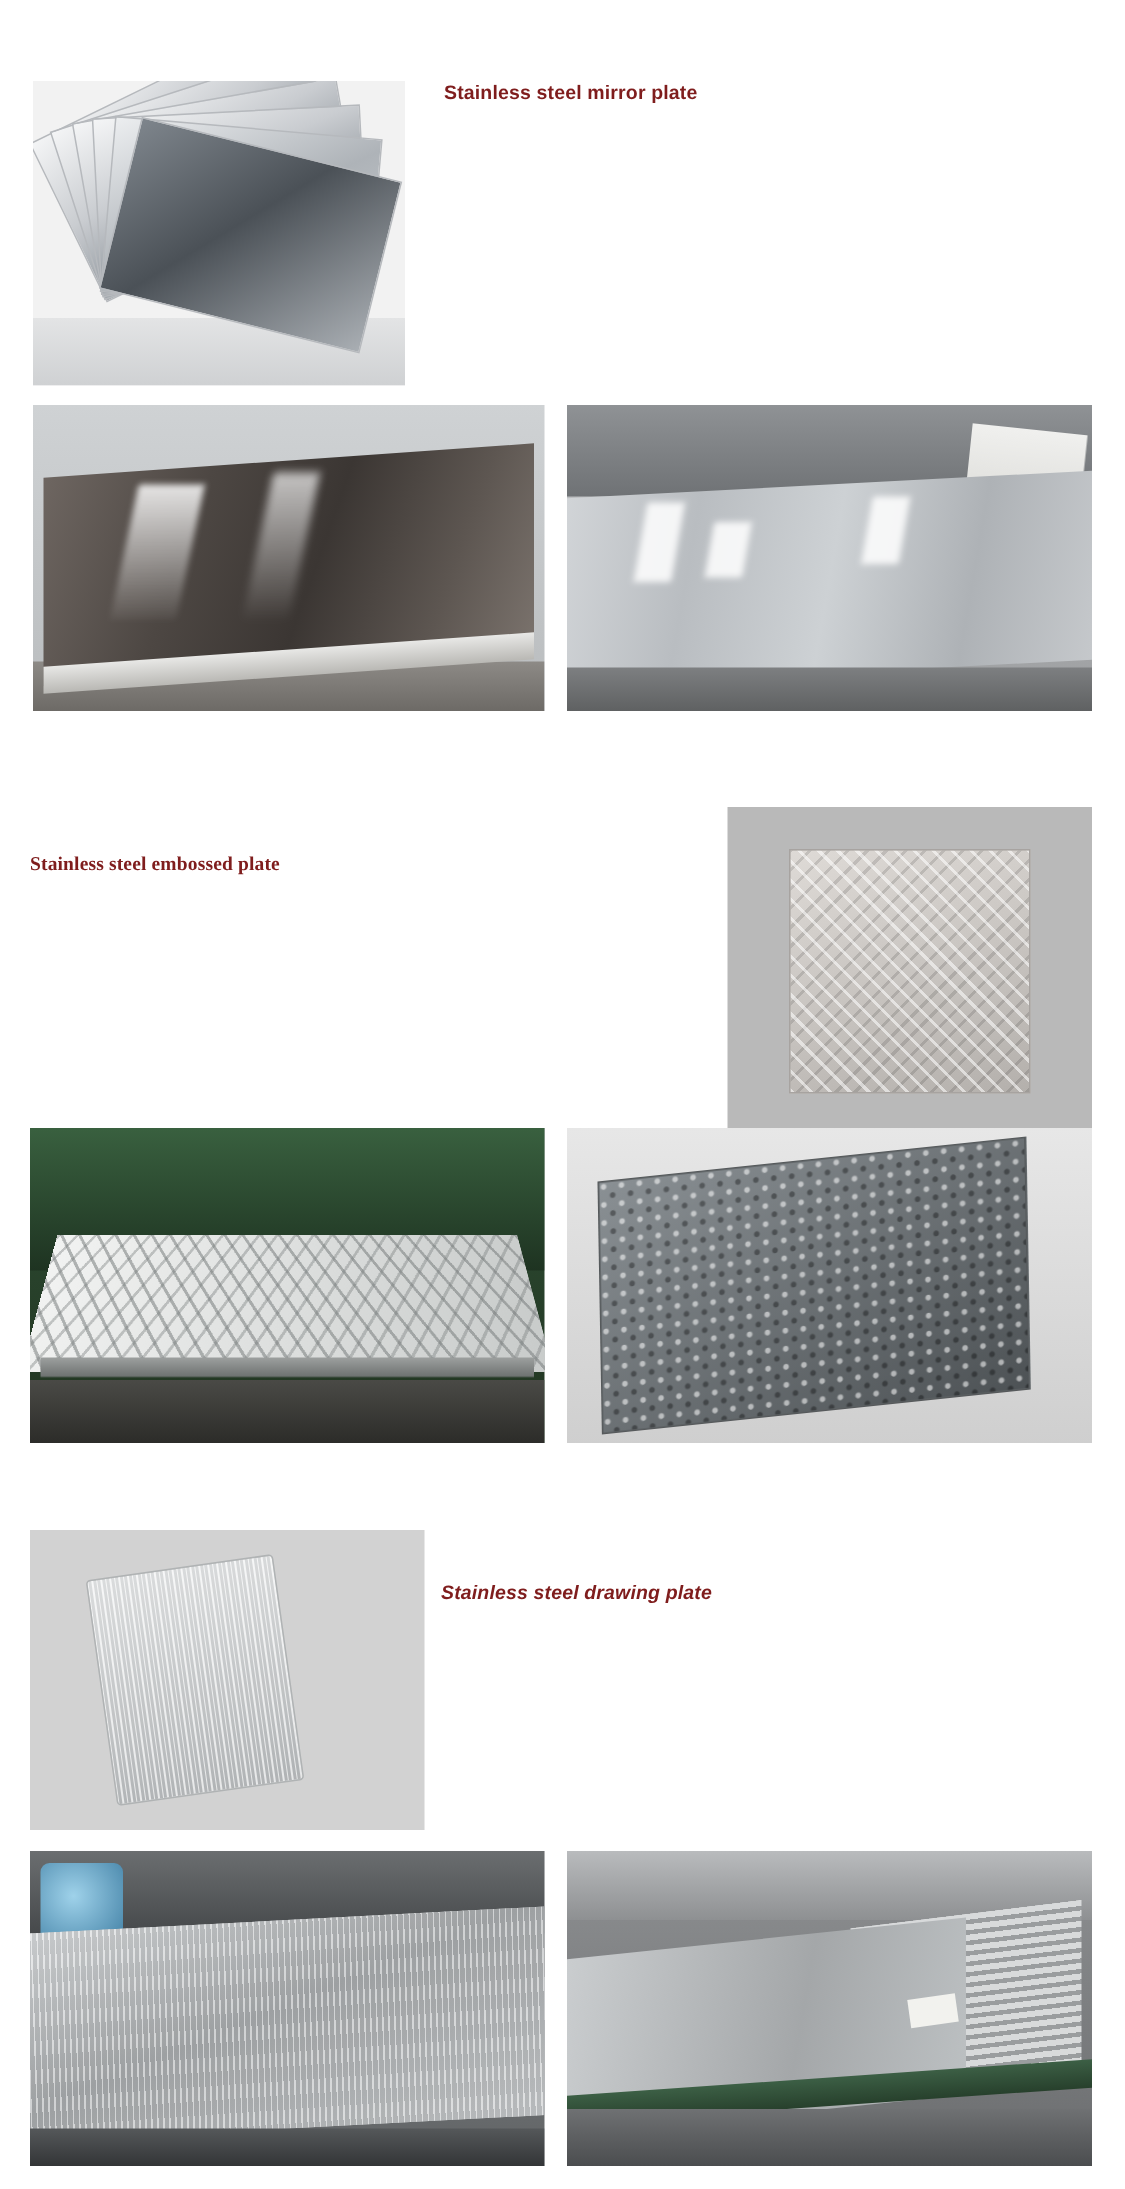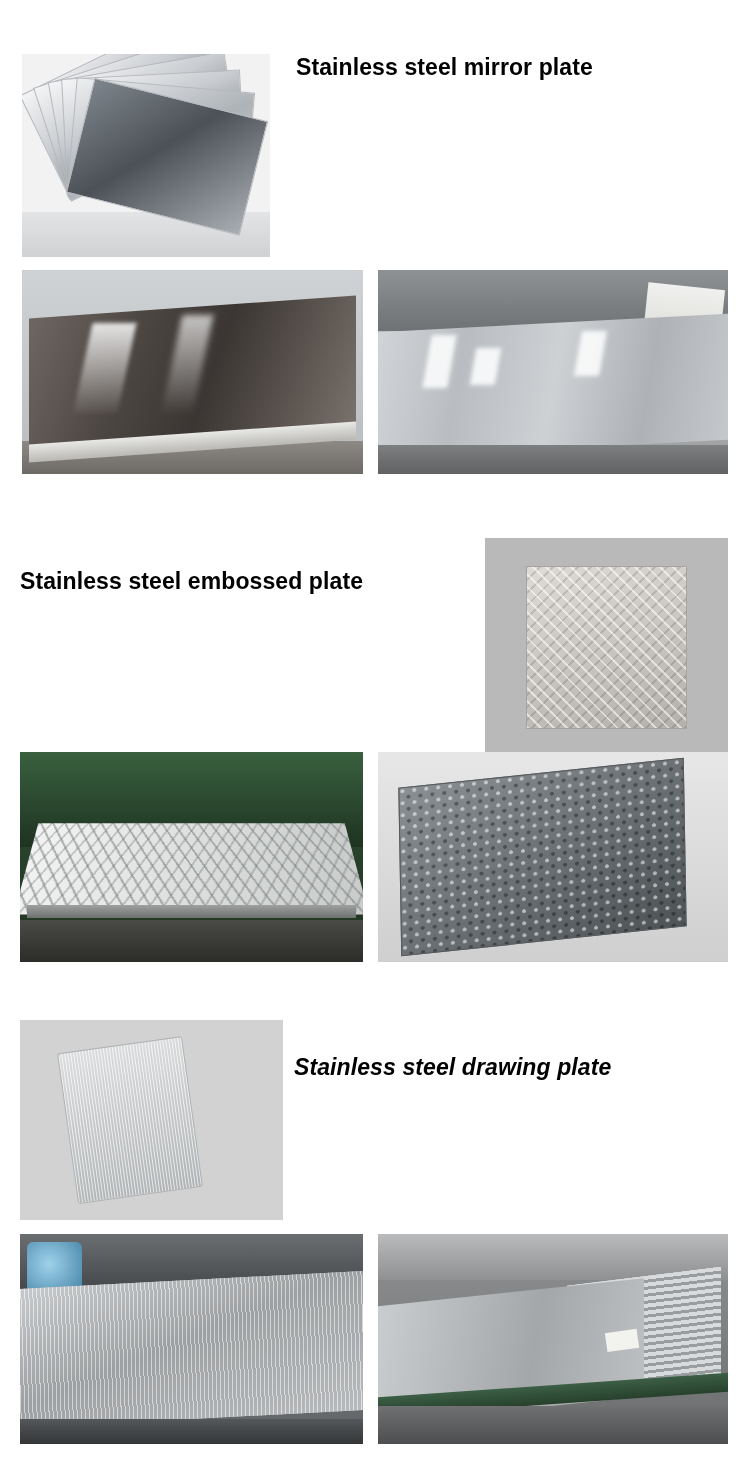--- a/index.html
+++ b/index.html
@@ -32,22 +32,22 @@
 
   .sec1 { top: 0px;  height: 500px; }
   .sec2 { top: 514px; height: 470px; }
   .sec3 { top: 1000px; height: 459px; font-style: italic; }
 
   
   .text-col {
     position: absolute;
   }
   .sec-title {
-    color: #000000;
-    font-size: 23px;
+    color: #7f1d1d;
+    font-size: 13px;
     font-weight: bold;
     line-height: 1.2;
     margin: 0 0 10px 0;
     letter-spacing: 0.1px;
   }
   .sec-body {
     font-size: 15.5px;
     line-height: 1.78;
     color: #231f20;
     margin: 0;
@@ -66,21 +66,21 @@
   }
 
   
   .s1-top-img  { left: 22px;  top: 54px;  width: 248px; height: 203px; }
   .s1-text     { left: 296px; top: 54px;  width: 432px; }
 
   .s1-mid-l    { left: 22px;  top: 270px; width: 341px; height: 204px; }
   .s1-mid-r    { left: 378px; top: 270px; width: 350px; height: 204px; }
 
   
-  .s2-text     { left: 20px;  top: 54px;  width: 450px; }
+  .s2-text     { left: 20px;  top: 54px;  width: 450px; font-family: Liberation Serif, serif; }
   .s2-top-r    { left: 485px; top: 24px;  width: 243px; height: 219px; }
   .s2-mid-l    { left: 20px;  top: 238px; width: 343px; height: 210px; }
   .s2-mid-r    { left: 378px; top: 238px; width: 350px; height: 210px; }
 
   
   .s3-top-l    { left: 20px;  top: 20px;  width: 263px; height: 200px; }
   .s3-text     { left: 294px; top: 54px;  width: 434px; }
   .s3-mid-l    { left: 20px;  top: 234px; width: 343px; height: 210px; }
   .s3-mid-r    { left: 378px; top: 234px; width: 350px; height: 210px; }
 

